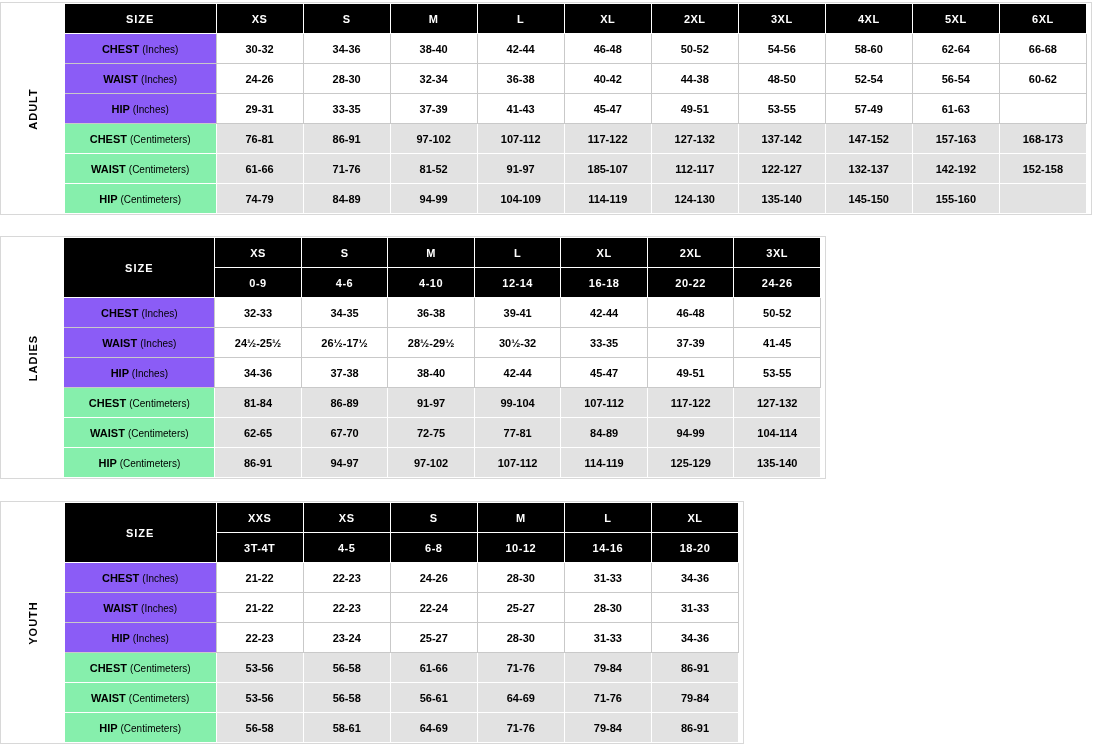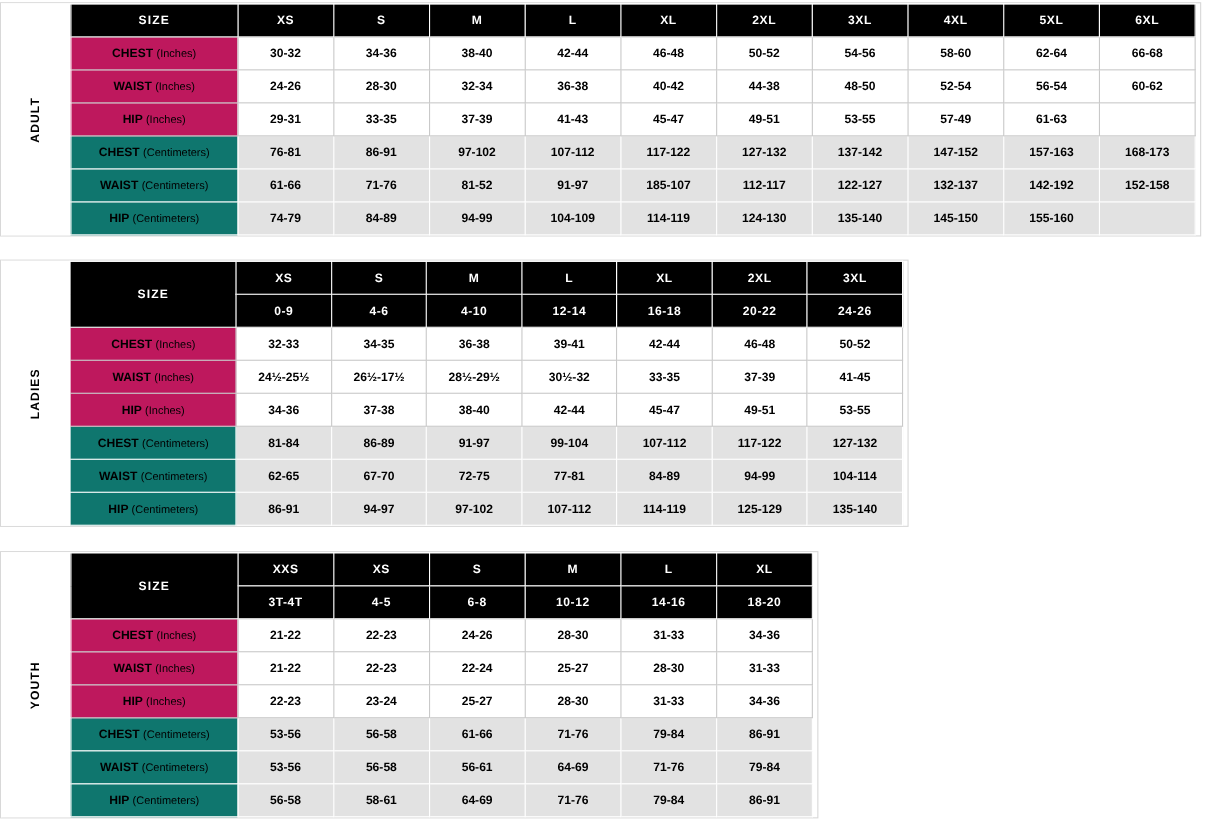--- a/index.html
+++ b/index.html
@@ -82,23 +82,23 @@
   td.rowlabel .u {
     font-weight: normal;
     font-size: 10px;
   }
   
   td.data {
     font-size: 11px;
     font-weight: bold;
   }
   tr.light td.data { background: #ffffff; color: #000; border-color: #c9c9c9; }
-  tr.light td.rowlabel { background: #be185d; border-color: #c9c9c9; }
+  tr.light td.rowlabel { background: #8b5cf6; border-color: #c9c9c9; }
   tr.shade td.data { background: #e2e2e2; color: #000; border-color: #ffffff; }
-  tr.shade td.rowlabel { background: #0f766e; border-color: #ffffff; }
+  tr.shade td.rowlabel { background: #86efac; border-color: #ffffff; }
   tr.light td { border-top: 1px solid #c9c9c9; border-bottom: 1px solid #c9c9c9;}
   
   td.empty { background: #e2e2e2; }
   tr.light td.empty { background: #ffffff; border-color: #c9c9c9; }
 
   
   .frame {
     border: 1px solid #d8d8d8;
     background: #ffffff;
     display: inline-block;

